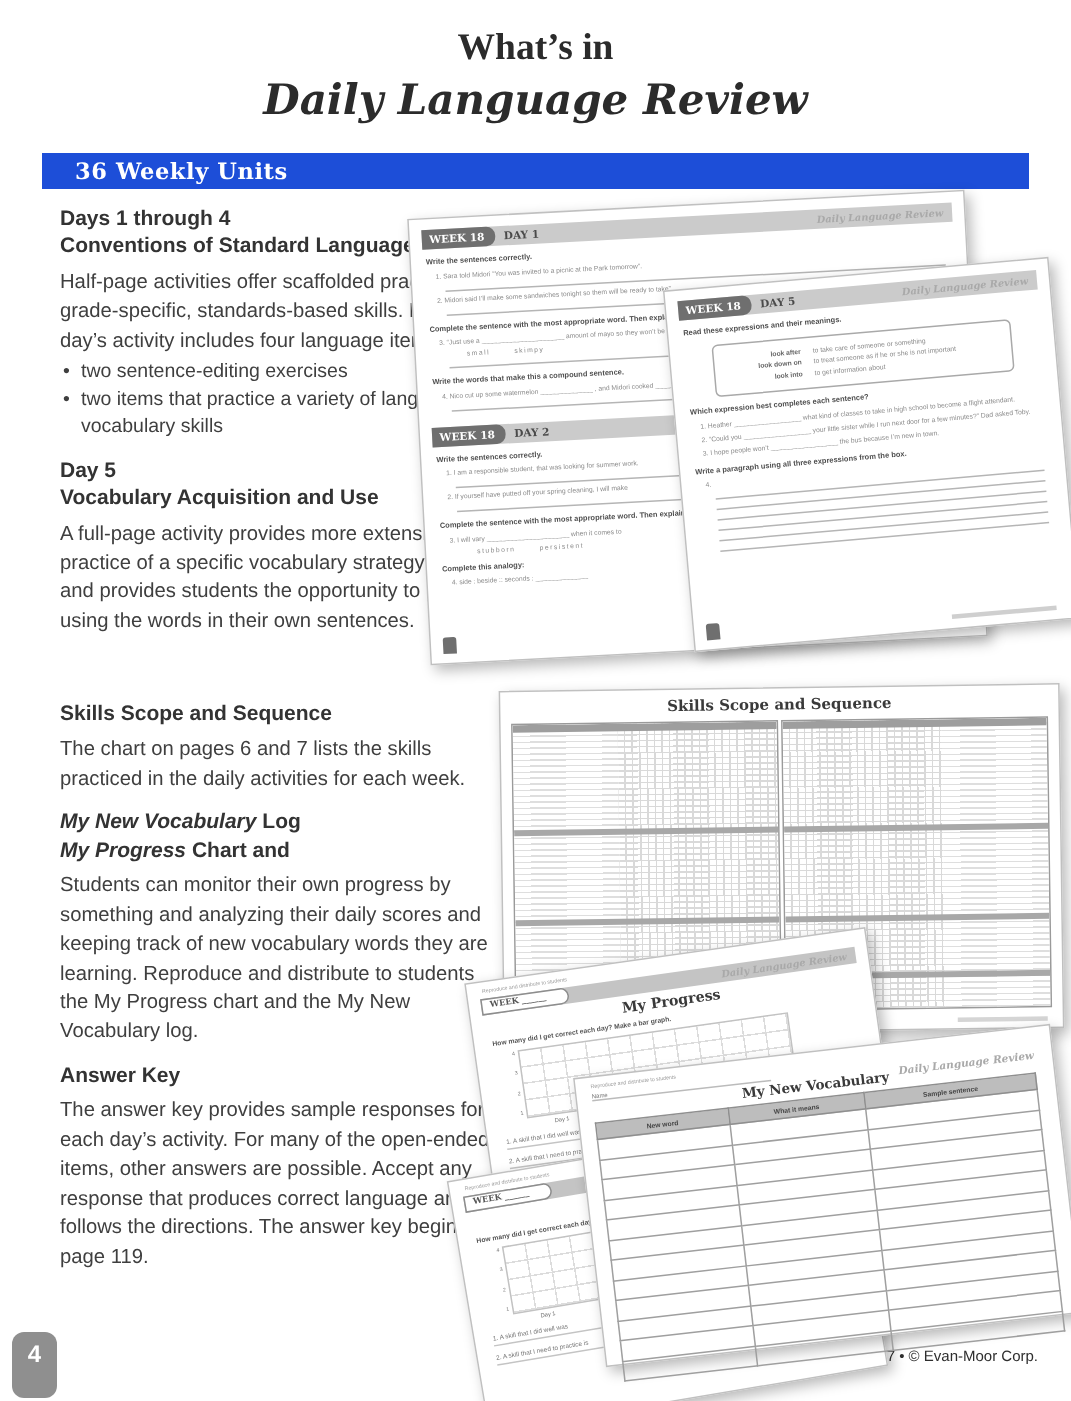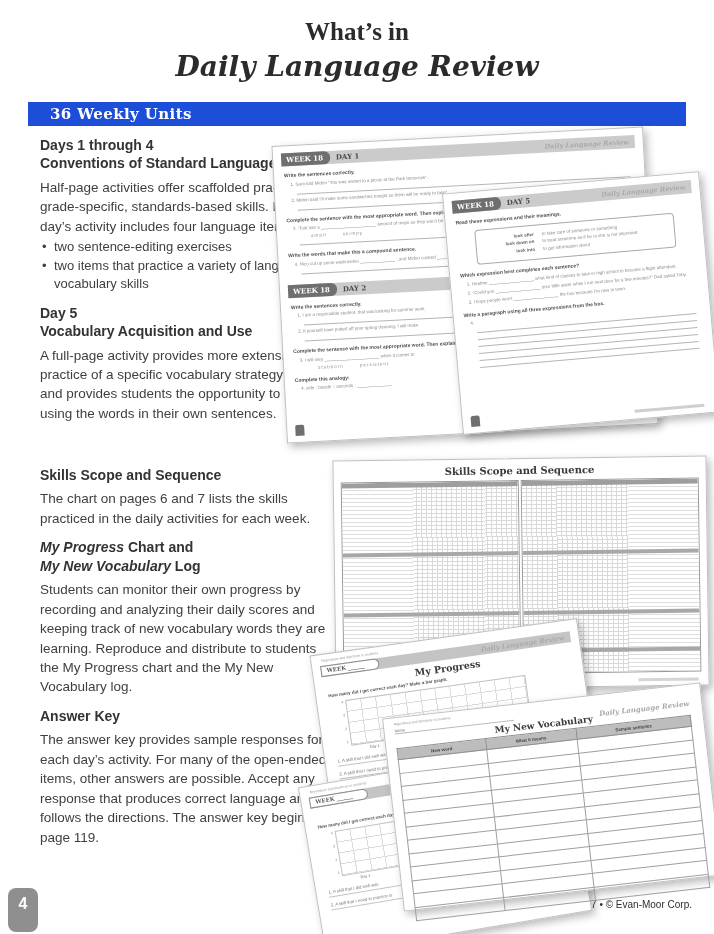--- a/index.html
+++ b/index.html
@@ -210,27 +210,27 @@
     <div class="msmudge"></div>
   </div>
 
 
   <div id="col2" class="leftcol">
     <div class="h">Skills Scope and Sequence</div>
     <div class="p">The chart on pages 6 and 7 lists the skills practiced in the daily activities for each week.</div>
     <div class="gap"></div>
     <div class="h">
       <div>
+        <span class="it">My New Vocabulary</span><span> Log</span>
+      </div>
+      <div>
         <span class="it">My Progress</span><span> Chart and</span>
       </div>
-      <div>
-        <span class="it">My New Vocabulary</span><span> Log</span>
-      </div>
-    </div>
-    <div class="p">Students can monitor their own progress by recording and analyzing their daily scores and keeping track of new vocabulary words they are learning. Reproduce and distribute to students the My Progress chart and the My New Vocabulary log.</div>
+    </div>
+    <div class="p">Students can monitor their own progress by something and analyzing their daily scores and keeping track of new vocabulary words they are learning. Reproduce and distribute to students the My Progress chart and the My New Vocabulary log.</div>
     <div class="gap"></div>
     <div class="h">Answer Key</div>
     <div class="p">The answer key provides sample responses for each day’s activity. For many of the open-ended items, other answers are possible. Accept any response that produces correct language and follows the directions. The answer key begins on page 119.</div>
   </div>
 
   <div id="scope" class="sheet">
     <div class="scopetitle">Skills Scope and Sequence</div>
     <div class="panels">
       <div class="panel">
         <div class="txtcol"></div>

